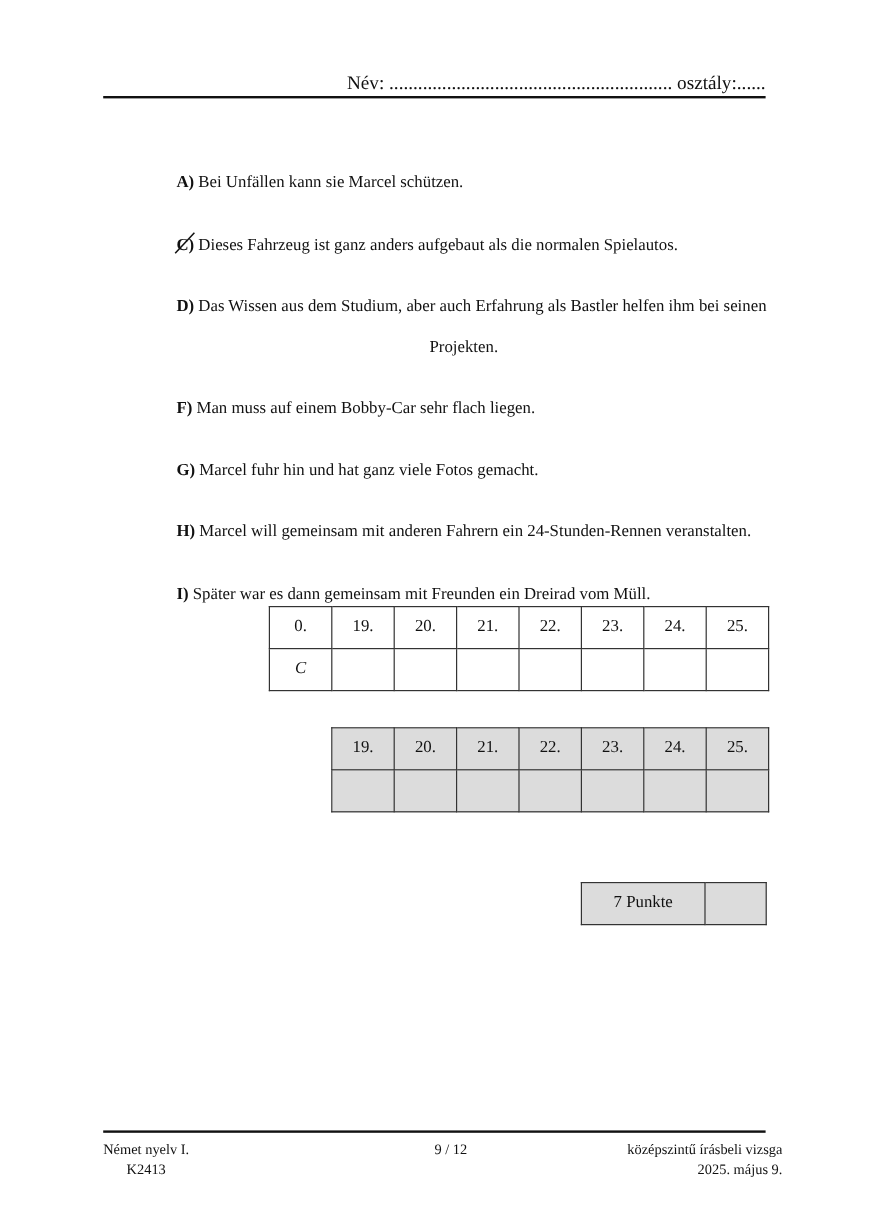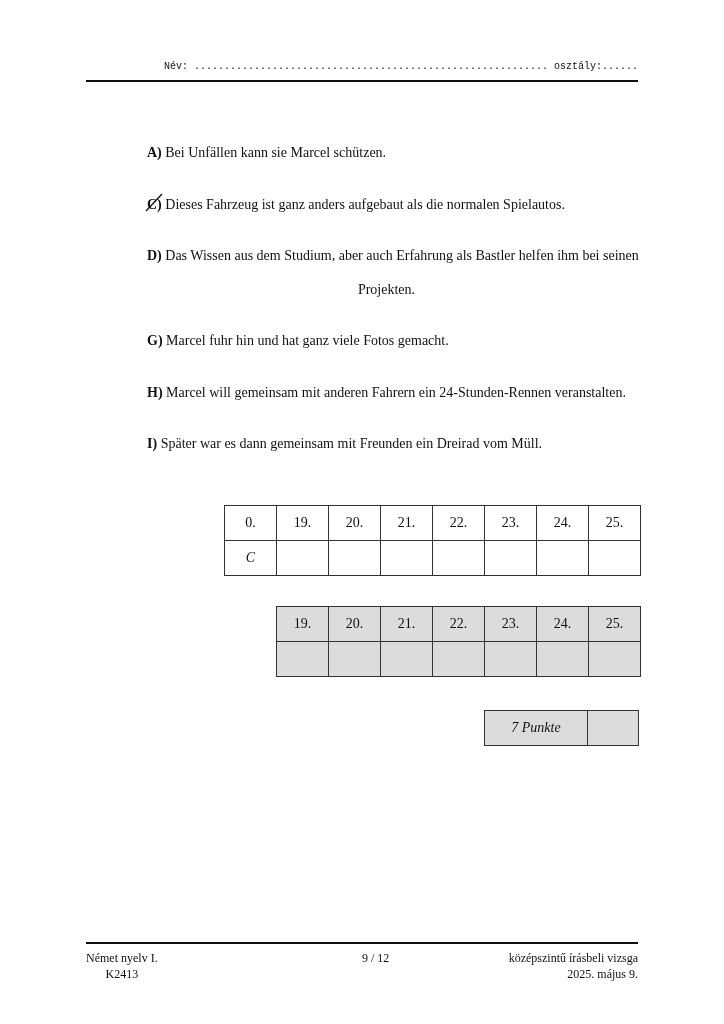--- a/index.html
+++ b/index.html
@@ -5,64 +5,65 @@
     html, body { margin: 0; padding: 0; background: #ffffff; }
     body {
       width: 724px; height: 1024px; position: relative; overflow: hidden;
       font-family: "Liberation Serif", "DejaVu Serif", serif; color: #111;
     }
     .header-line {
       position: absolute; top: 80px; left: 86px; width: 552px; height: 0;
       border-top: 2px solid #111;
     }
     .header-text {
-      position: absolute; top: 61px; right: 86px; font-size: 10px; white-space: nowrap; font-family: Liberation Mono, monospace;
+      position: absolute; top: 61px; right: 86px; font-size: 16px; white-space: nowrap;
     }
     .items { position: absolute; left: 129px; top: 118px; width: 515px; }
     .item {
       font-size: 14px; line-height: 33.5px; margin: 18px; white-space: nowrap;
     }
     .item b { font-weight: bold; }
     .item .cont { display: block; text-align: center; }
     .crossed { position: relative; display: inline-block; }
     .crossed svg { position: absolute; left: -3px; top: 3px; }
     table { border-collapse: collapse; position: absolute; }
     td {
       border: 1px solid #333; text-align: center; font-size: 14px;
       width: 51px; height: 34px; padding: 0;
     }
     #table1 { left: 224px; top: 505px; }
     #table2 { left: 276px; top: 606px; }
     #table2 td { background: #dcdcdc; }
-    #table3 { left: 484px; top: 710px; font-style: italic; }
+    #table3 { left: 484px; top: 735px; }
     #table3 td { background: #dcdcdc; height: 34px; }
     #table3 td.lbl { width: 102px; }
     #table3 td.val { width: 50px; }
     .ex-val { font-style: italic; }
     .footer-line {
       position: absolute; top: 942px; left: 86px; width: 552px; height: 0;
       border-top: 2px solid #111;
     }
     .footer { position: absolute; top: 950px; font-size: 12px; line-height: 16px; text-align: center; }
     .footer.left { left: 86px; }
     .footer.center { left: 362px; }
-    .footer.right { right: 86px; text-align: right; }
+    .footer.right { right: 72px; text-align: right; }
   </style>
 </head>
 <body>
 
 <div class="header-text">Név: ........................................................... osztály:......</div>
 <div class="header-line"></div>
 
 <div class="items">
   <p class="item"><b>A)</b><span> Bei Unfällen kann sie Marcel schützen.</span></p>
   <p class="item"><span class="crossed"><b>C)</b><svg width="22" height="22" viewBox="0 0 22 22">
           <line x1="2" y1="20" x2="18" y2="3" stroke="#111" stroke-width="1.3"></line>
         </svg></span><span> Dieses Fahrzeug ist ganz anders aufgebaut als die normalen Spielautos.</span></p>
   <p class="item"><b>D)</b><span> Das Wissen aus dem Studium, aber auch Erfahrung als Bastler helfen ihm bei seinen</span><span class="cont">Projekten.</span></p>
+  <p class="item"><b>F)</b><span> Man muss auf einem Bobby-Car sehr flach liegen.</span></p>
   <p class="item"><b>G)</b><span> Marcel fuhr hin und hat ganz viele Fotos gemacht.</span></p>
   <p class="item"><b>H)</b><span> Marcel will gemeinsam mit anderen Fahrern ein 24-Stunden-Rennen veranstalten.</span></p>
   <p class="item"><b>I)</b><span> Später war es dann gemeinsam mit Freunden ein Dreirad vom Müll.</span></p>
 </div>
 
 <table id="table1">
   <tbody>
       <tr>
     <td>0.</td>
     <td>19.</td>

